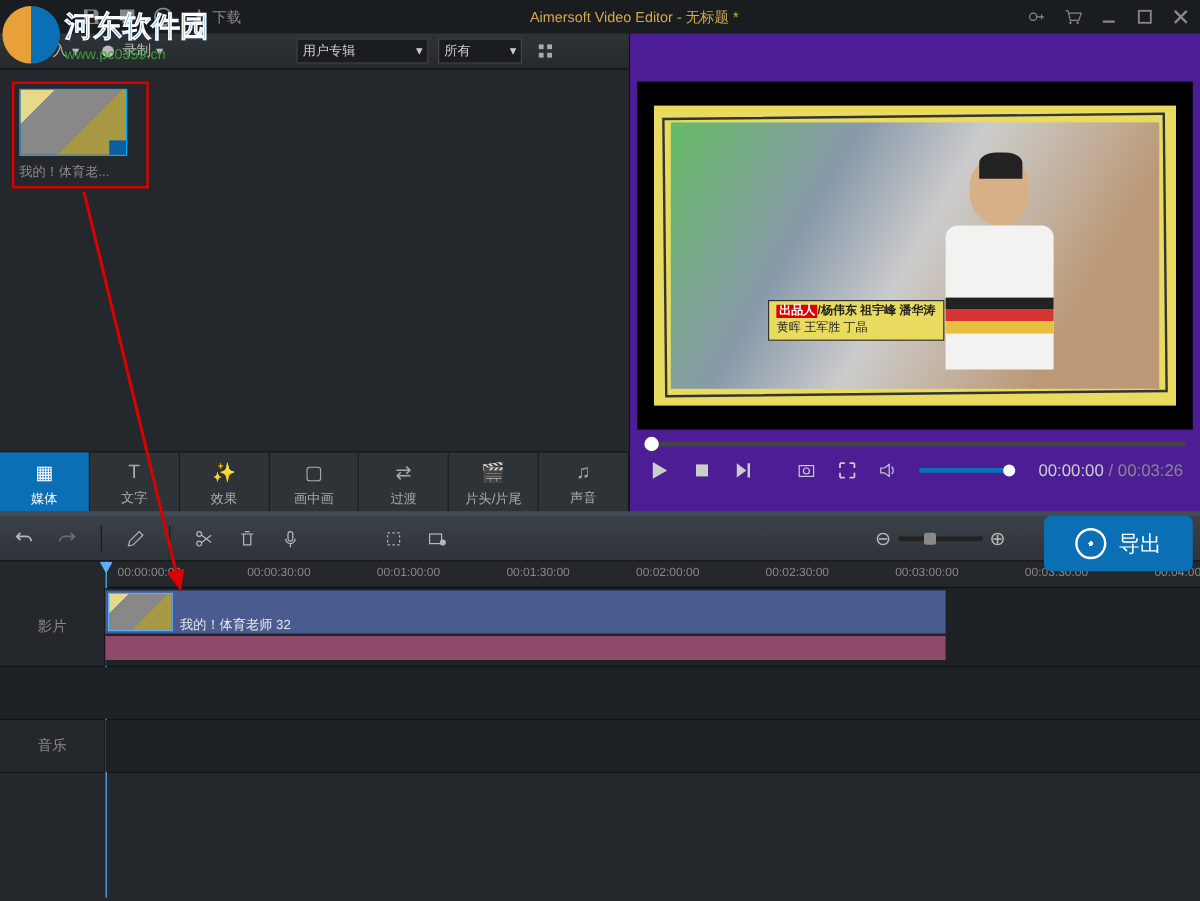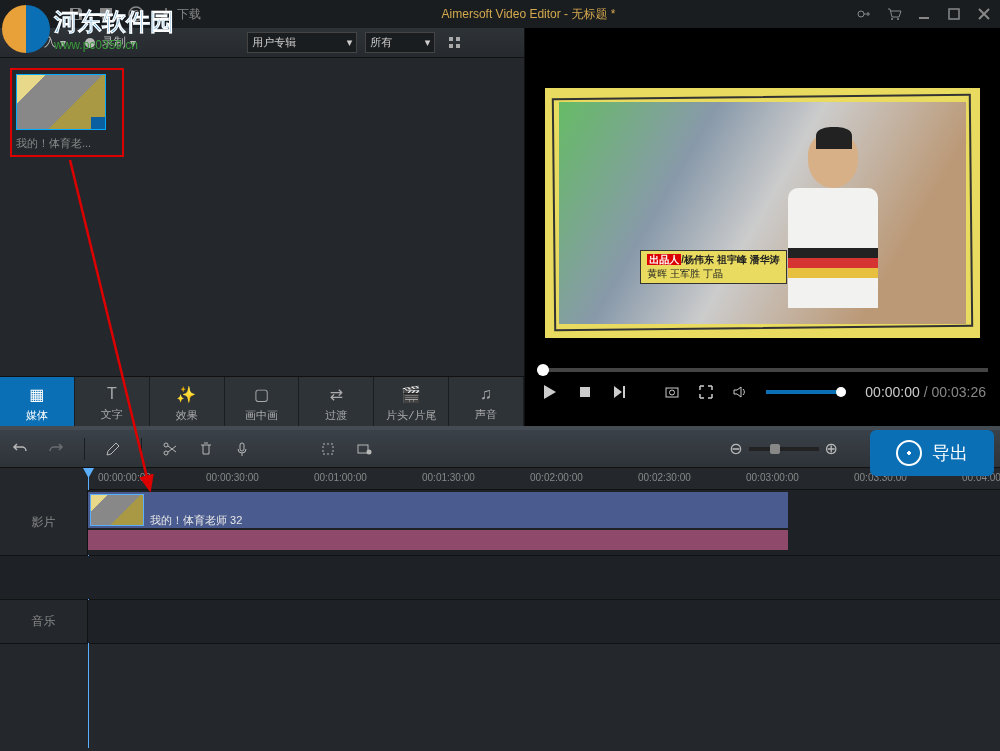--- a/index.html
+++ b/index.html
@@ -35,24 +35,24 @@
 .thumb-label { color: #888; font-size: 11px; }
 
 
 .arrow-svg { position: absolute; top: 0; left: 0; pointer-events: none; z-index: 60; }
 
 
 .tabs { display: flex; height: 54px; background: #2e3338; border-top: 1px solid #111;}
 .tab { flex: 1; display: flex; flex-direction: column; align-items: center; justify-content: center; gap: 4px; border-right: 1px solid #1a1d20; cursor: pointer; color: #aaa;}
 .tab.active { background: #0a6fb5; color: #fff; }
 .tab-icon { font-size: 16px; }
-.tab-label { font-size: 11px; font-family: Liberation Mono, monospace; }
-
-
-.right-panel { flex: 1; background: #000000; display: flex; flex-direction: column; padding: 6px 6px 0 6px;}
+.tab-label { font-size: 11px; }
+
+
+.right-panel { flex: 1; background: #4c1d95; display: flex; flex-direction: column; padding: 6px 6px 0 6px;}
 .preview-container { background: #000; width: 100%; height: 290px; display: flex; align-items: center; justify-content: center; margin-top: 34px;}
 .preview-frame { width: 94%; height: 86%; background: #e8db5f; position: relative; }
 .preview-frame::before { content: ""; position: absolute; inset: 8px; border: 2px solid #333; transform: rotate(-0.6deg);}
 .preview-inner { position: absolute; inset: 14px; background: linear-gradient(120deg, #6b6 0%, #89a 30%, #ccc 50%, #b97 80%); }
 .preview-person { position: absolute; right: 18%; top: 14%; width: 120px; height: 210px; }
 .preview-person .head { width: 50px; height: 55px; background: #d8b088; border-radius: 40% 40% 50% 50%; margin: 0 auto; position: relative;}
 .preview-person .head::after { content:""; position:absolute; top:-6px; left:8px; right:6px; height:22px; background:#222; border-radius: 40% 40% 0 0;}
 .preview-person .body { width: 90px; height: 120px; background: #f2f2f0; margin: 0 auto; border-radius: 10px 10px 0 0; position: relative;}
 .preview-person .body::after { content:""; position:absolute; left:0; right:0; top:50%; height:30px; background: linear-gradient(#222 0 33%, #d63333 33% 66%, #e8c040 66% 100%);}
 .preview-caption { position: absolute; left: 20%; bottom: 18%; background: #e8db5f; color: #222; font-size: 10px; padding: 2px 6px; line-height: 1.4; border: 1px solid #333;}

